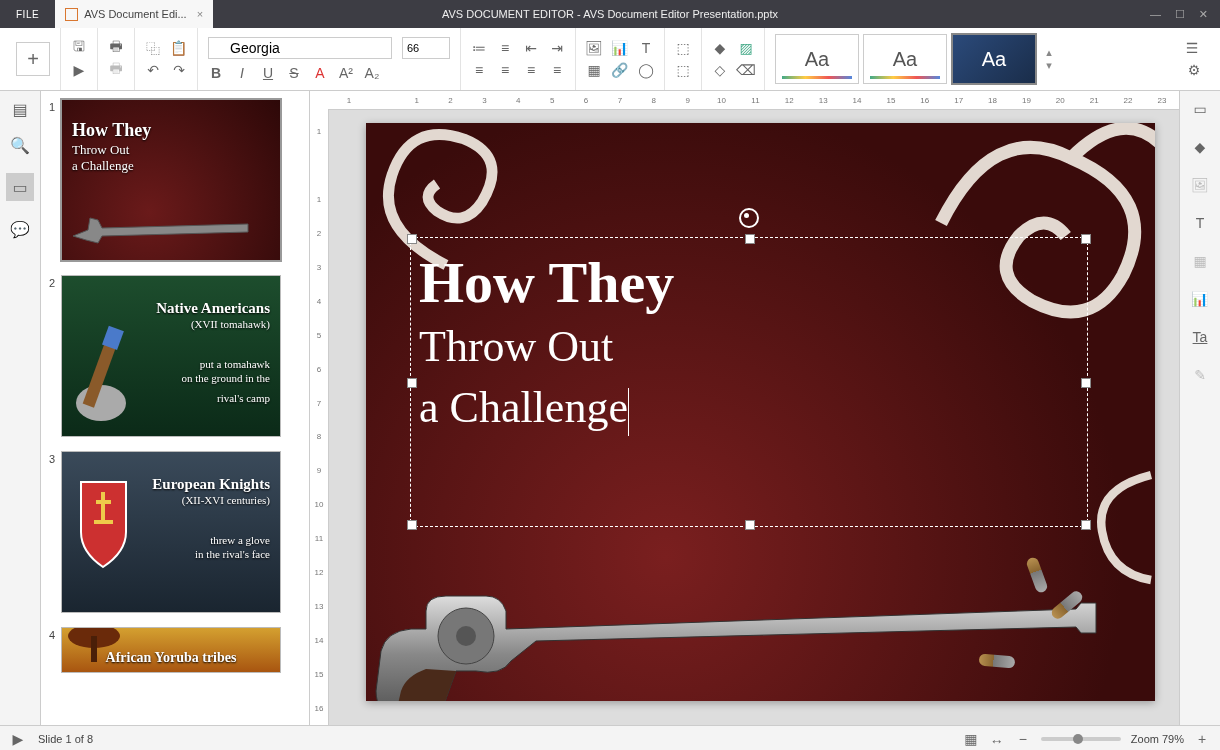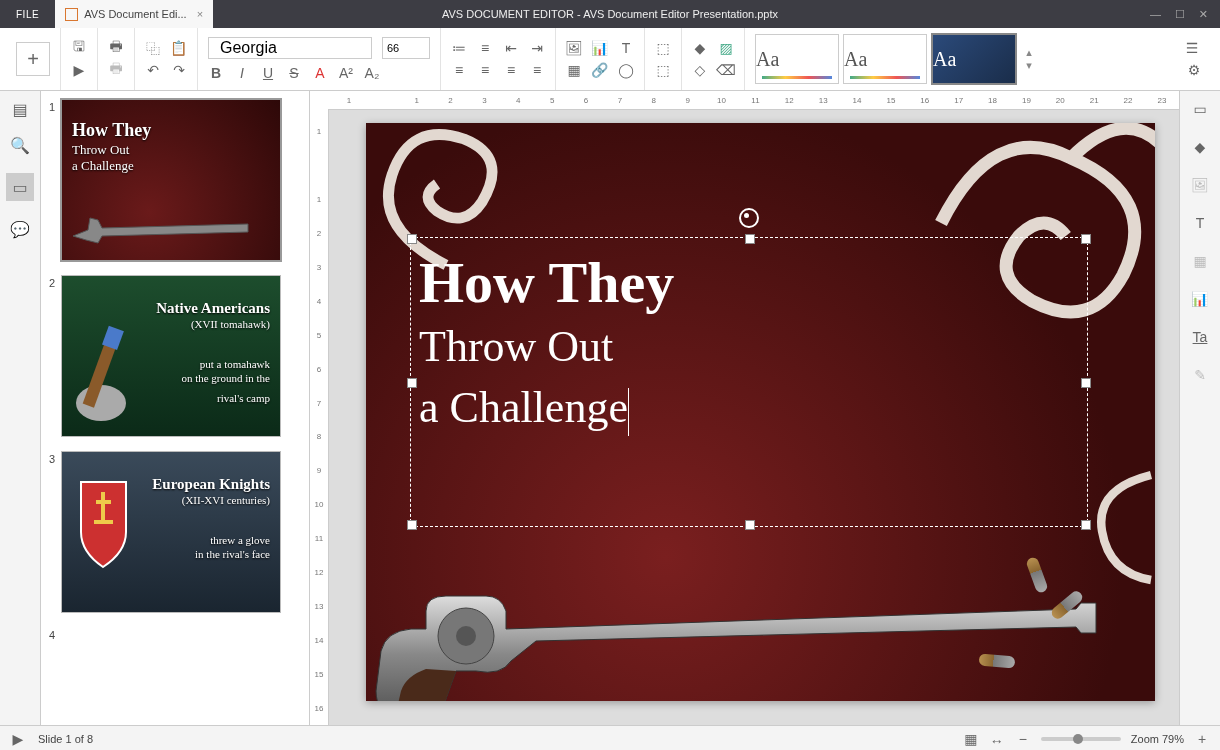--- a/index.html
+++ b/index.html
@@ -7,24 +7,24 @@
 .file-tab{height:28px;padding:0 16px;display:flex;align-items:center;color:#fff;font-size:10px;letter-spacing:0.5px}
 .doc-tab{height:28px;background:#f7f7f7;padding:0 10px;display:flex;align-items:center;gap:6px;font-size:11px;color:#444}
 .doc-tab .close{margin-left:4px;color:#888}
 .title-center{position:absolute;left:0;right:0;text-align:center;font-size:11px;color:#eee;pointer-events:none;line-height:28px}
 .win-controls{margin-left:auto;display:flex;gap:14px;padding:0 12px;color:#aaa}
 .toolbar{height:62px;background:#fff;border-bottom:1px solid #ccc;display:flex;align-items:stretch;padding:0 6px;gap:0}
 .tool-group{display:flex;flex-direction:column;justify-content:center;gap:6px;padding:4px 10px;border-right:1px solid #e3e3e3}
 .tool-row{display:flex;gap:10px;align-items:center}
 .ico{width:16px;height:16px;display:inline-flex;align-items:center;justify-content:center;color:#666;font-size:14px}
 .add-slide{width:32px;height:32px;border:1px solid #ccc;display:flex;align-items:center;justify-content:center;color:#666;font-size:20px}
-.font-name{width:140px;height:20px;border:1px solid #ccc;font-size:16px;padding:0 11px;background:#fff}
+.font-name{width:140px;height:20px;border:1px solid #ccc;font-size:14px;padding:0 21px;background:#fff}
 .font-size{width:38px;height:20px;border:1px solid #ccc;font-size:11px;padding:0 4px;background:#fff}
 .themes{display:flex;gap:4px;align-items:center}
-.theme{width:82px;height:48px;border:1px solid #ccc;display:flex;align-items:center;font-family:Liberation Serif, serif;font-size:20px;color:#555;position:relative;background:#fff}
+.theme{width:82px;height:48px;border:1px solid #ccc;display:flex;align-items:center;justify-content:center;font-family:Liberation Sans, sans-serif;font-size:20px;color:#555;position:relative;background:#fff}
 .theme.dark{background:linear-gradient(135deg,#2b4a7a,#1a2d4a);color:#fff;border:2px solid #888}
 .theme .bar{position:absolute;bottom:4px;left:6px;right:6px;height:3px;background:linear-gradient(90deg,#4a8,#fc4,#e55,#58d)}
 .theme-more{width:16px;height:48px;display:flex;flex-direction:column;align-items:center;justify-content:center;gap:8px;color:#888}
 .gear{width:20px;text-align:center;color:#666}
 .workspace{display:flex;height:634px}
 .left-strip{width:40px;background:#f4f4f4;border-right:1px solid #ccc;display:flex;flex-direction:column;align-items:center;padding-top:10px;gap:20px}
 .left-strip .ico{font-size:16px}
 .left-strip .active{background:#ccc;width:28px;height:28px;display:flex;align-items:center;justify-content:center}
 .slides-panel{width:260px;background:#fff;border-right:1px solid #ccc;overflow-y:auto;padding:8px 4px}
 .slide-thumb-row{display:flex;gap:6px;margin-bottom:14px}
@@ -244,20 +244,27 @@
         <div class="ts" style="right:10px;top:82px">threw a glove</div>
         <div class="ts" style="right:10px;top:96px">in the rival's face</div>
         <svg style="position:absolute;bottom:0;left:4px;width:80px;height:140px" viewBox="0 0 80 140">
             <path d="M15 10 L60 10 L60 60 Q60 80 37 95 Q15 80 15 60 Z" fill="#cc3030" stroke="#fff" stroke-width="2"></path>
             <path d="M30 30 L45 30 M37 20 L37 50 M28 50 L47 50" stroke="#eeca4a" stroke-width="4" fill="none"></path>
           </svg>
       </div>
     </div>
     <div class="slide-thumb-row">
       <div class="slide-num">4</div>
+      <div class="thumb t4" style="height:44px">
+        <div class="tt" style="left:0;right:0;text-align:center;top:22px;font-size:14px">African Yoruba tribes</div>
+        <svg style="position:absolute;top:-4px;left:2px;width:70px;height:40px" viewBox="0 0 70 40">
+            <ellipse cx="30" cy="12" rx="26" ry="12" fill="#6a2a0a"></ellipse>
+            <rect x="27" y="12" width="6" height="26" fill="#4a1f08"></rect>
+          </svg>
+      </div>
     </div>
   </div>
 
   <div class="main-canvas">
     <div class="hruler" id="hruler">
         <span>1</span>
         <span></span>
         <span>1</span>
         <span>2</span>
         <span>3</span>

